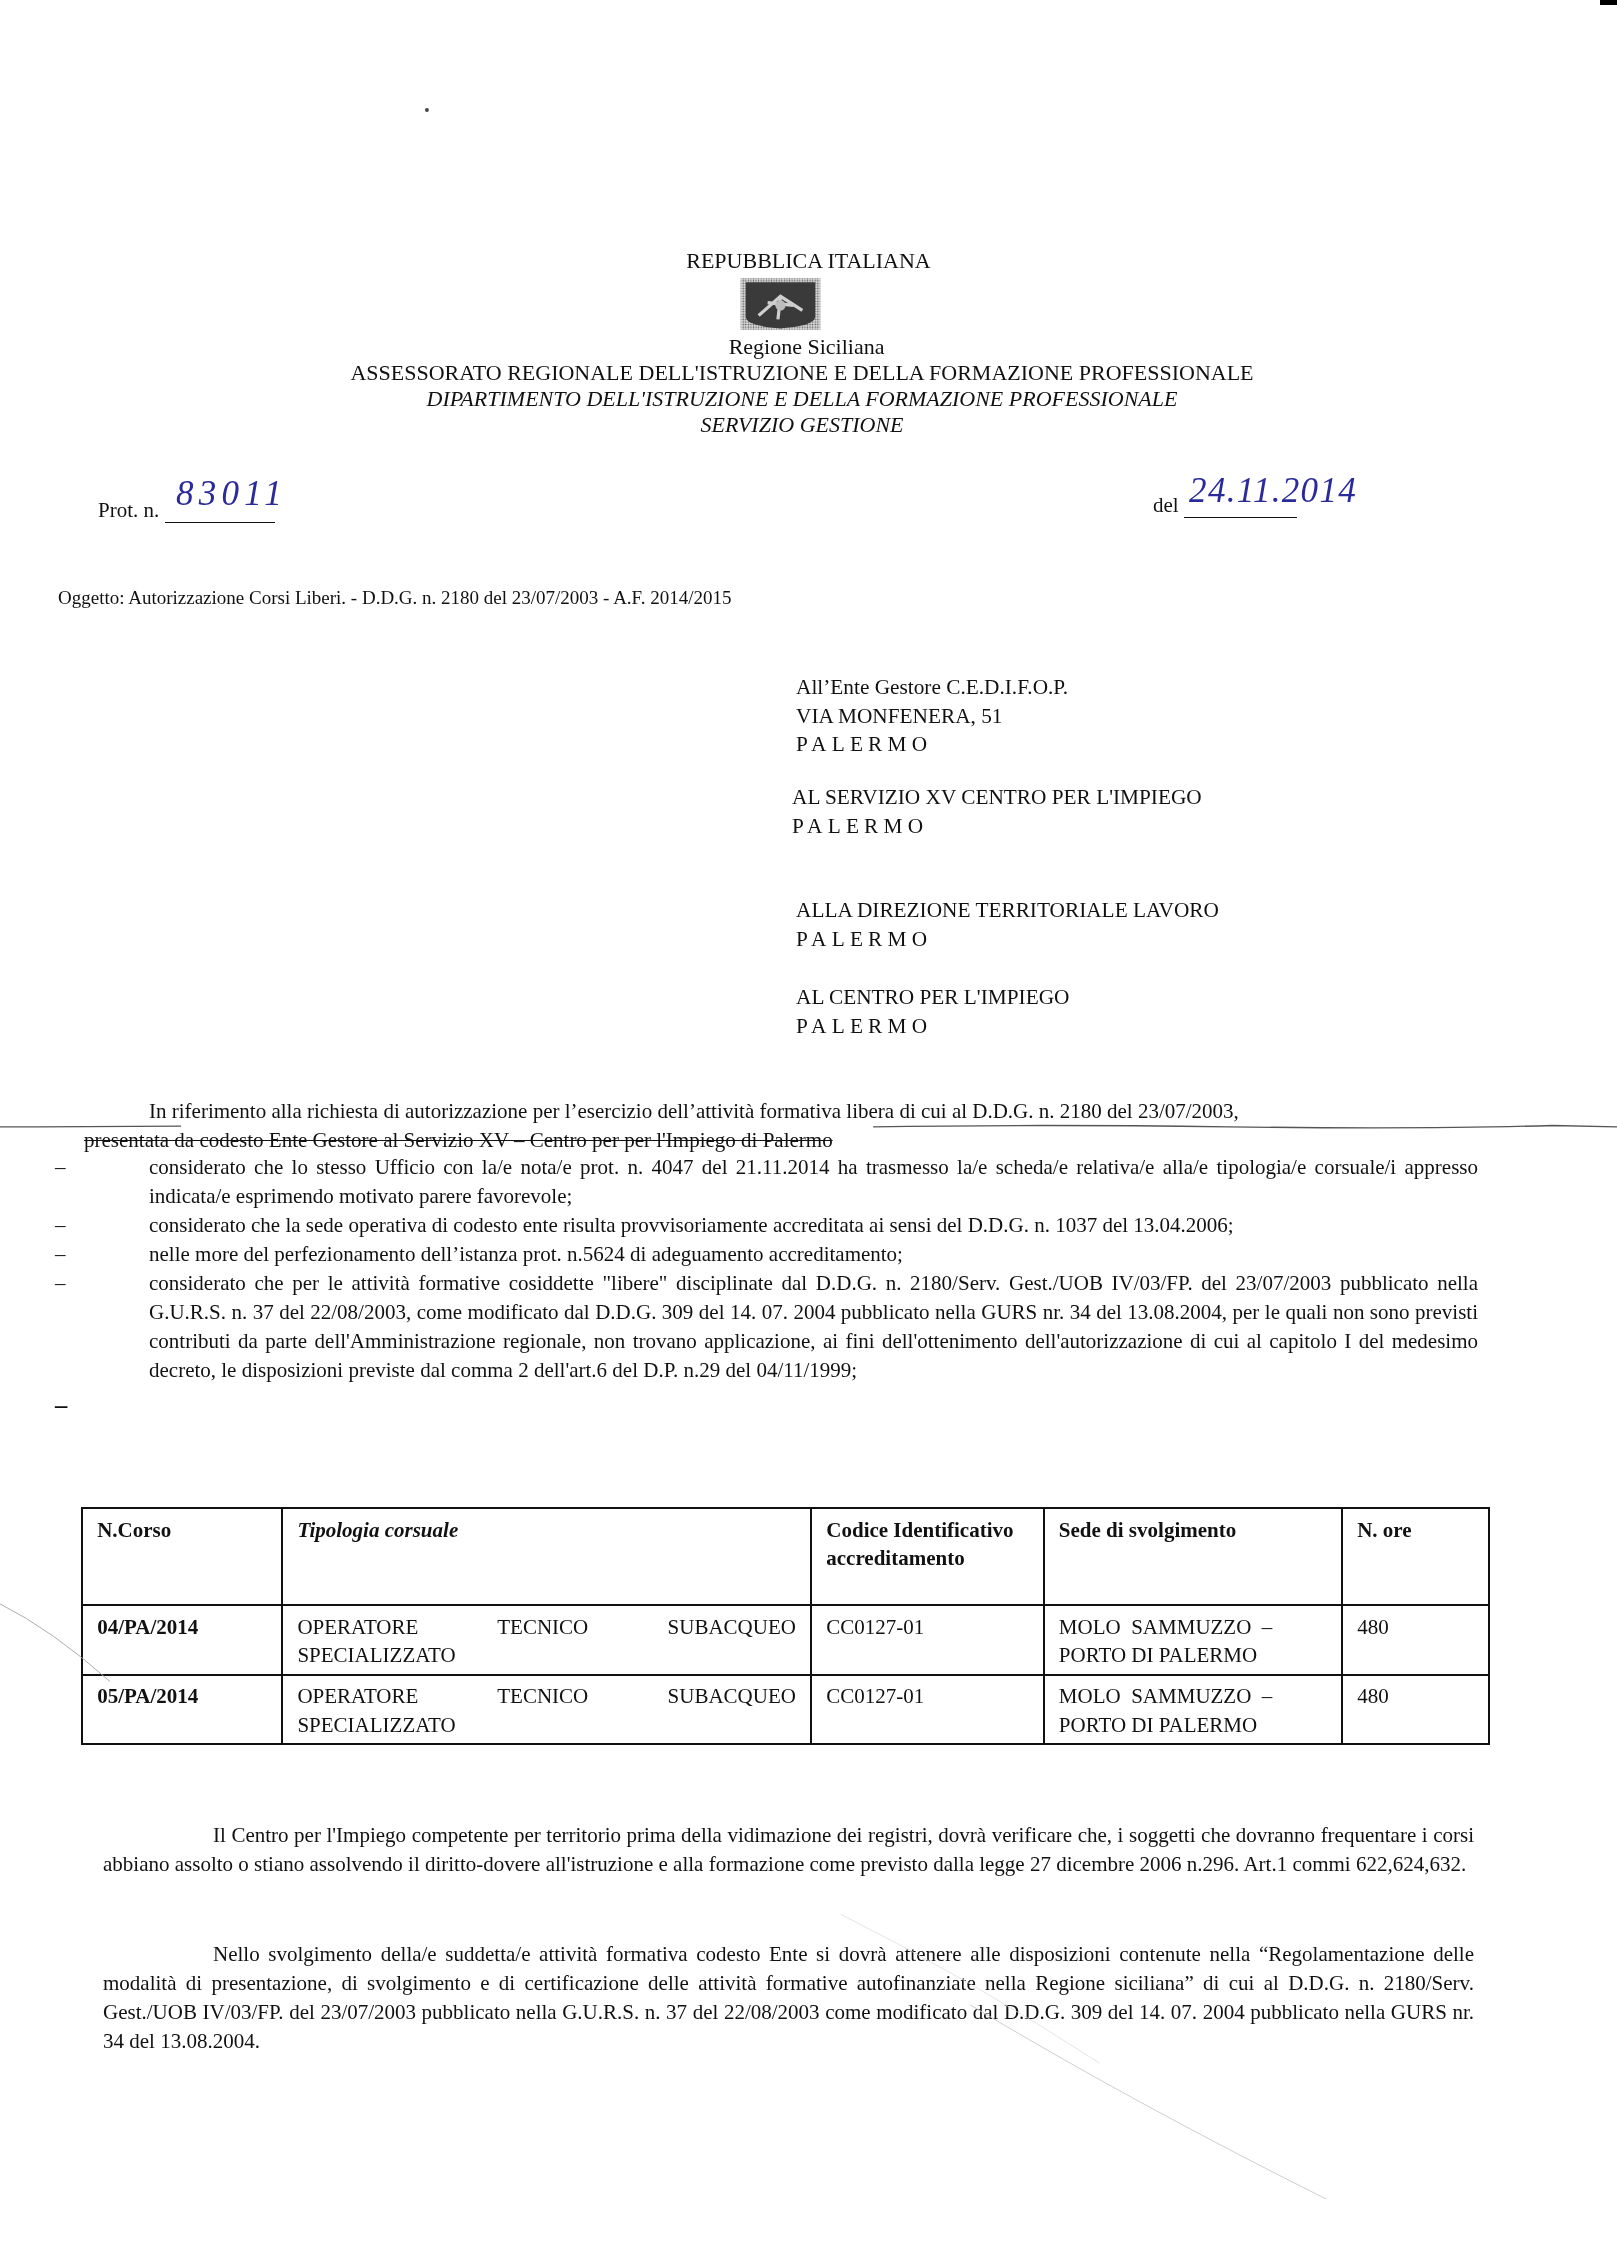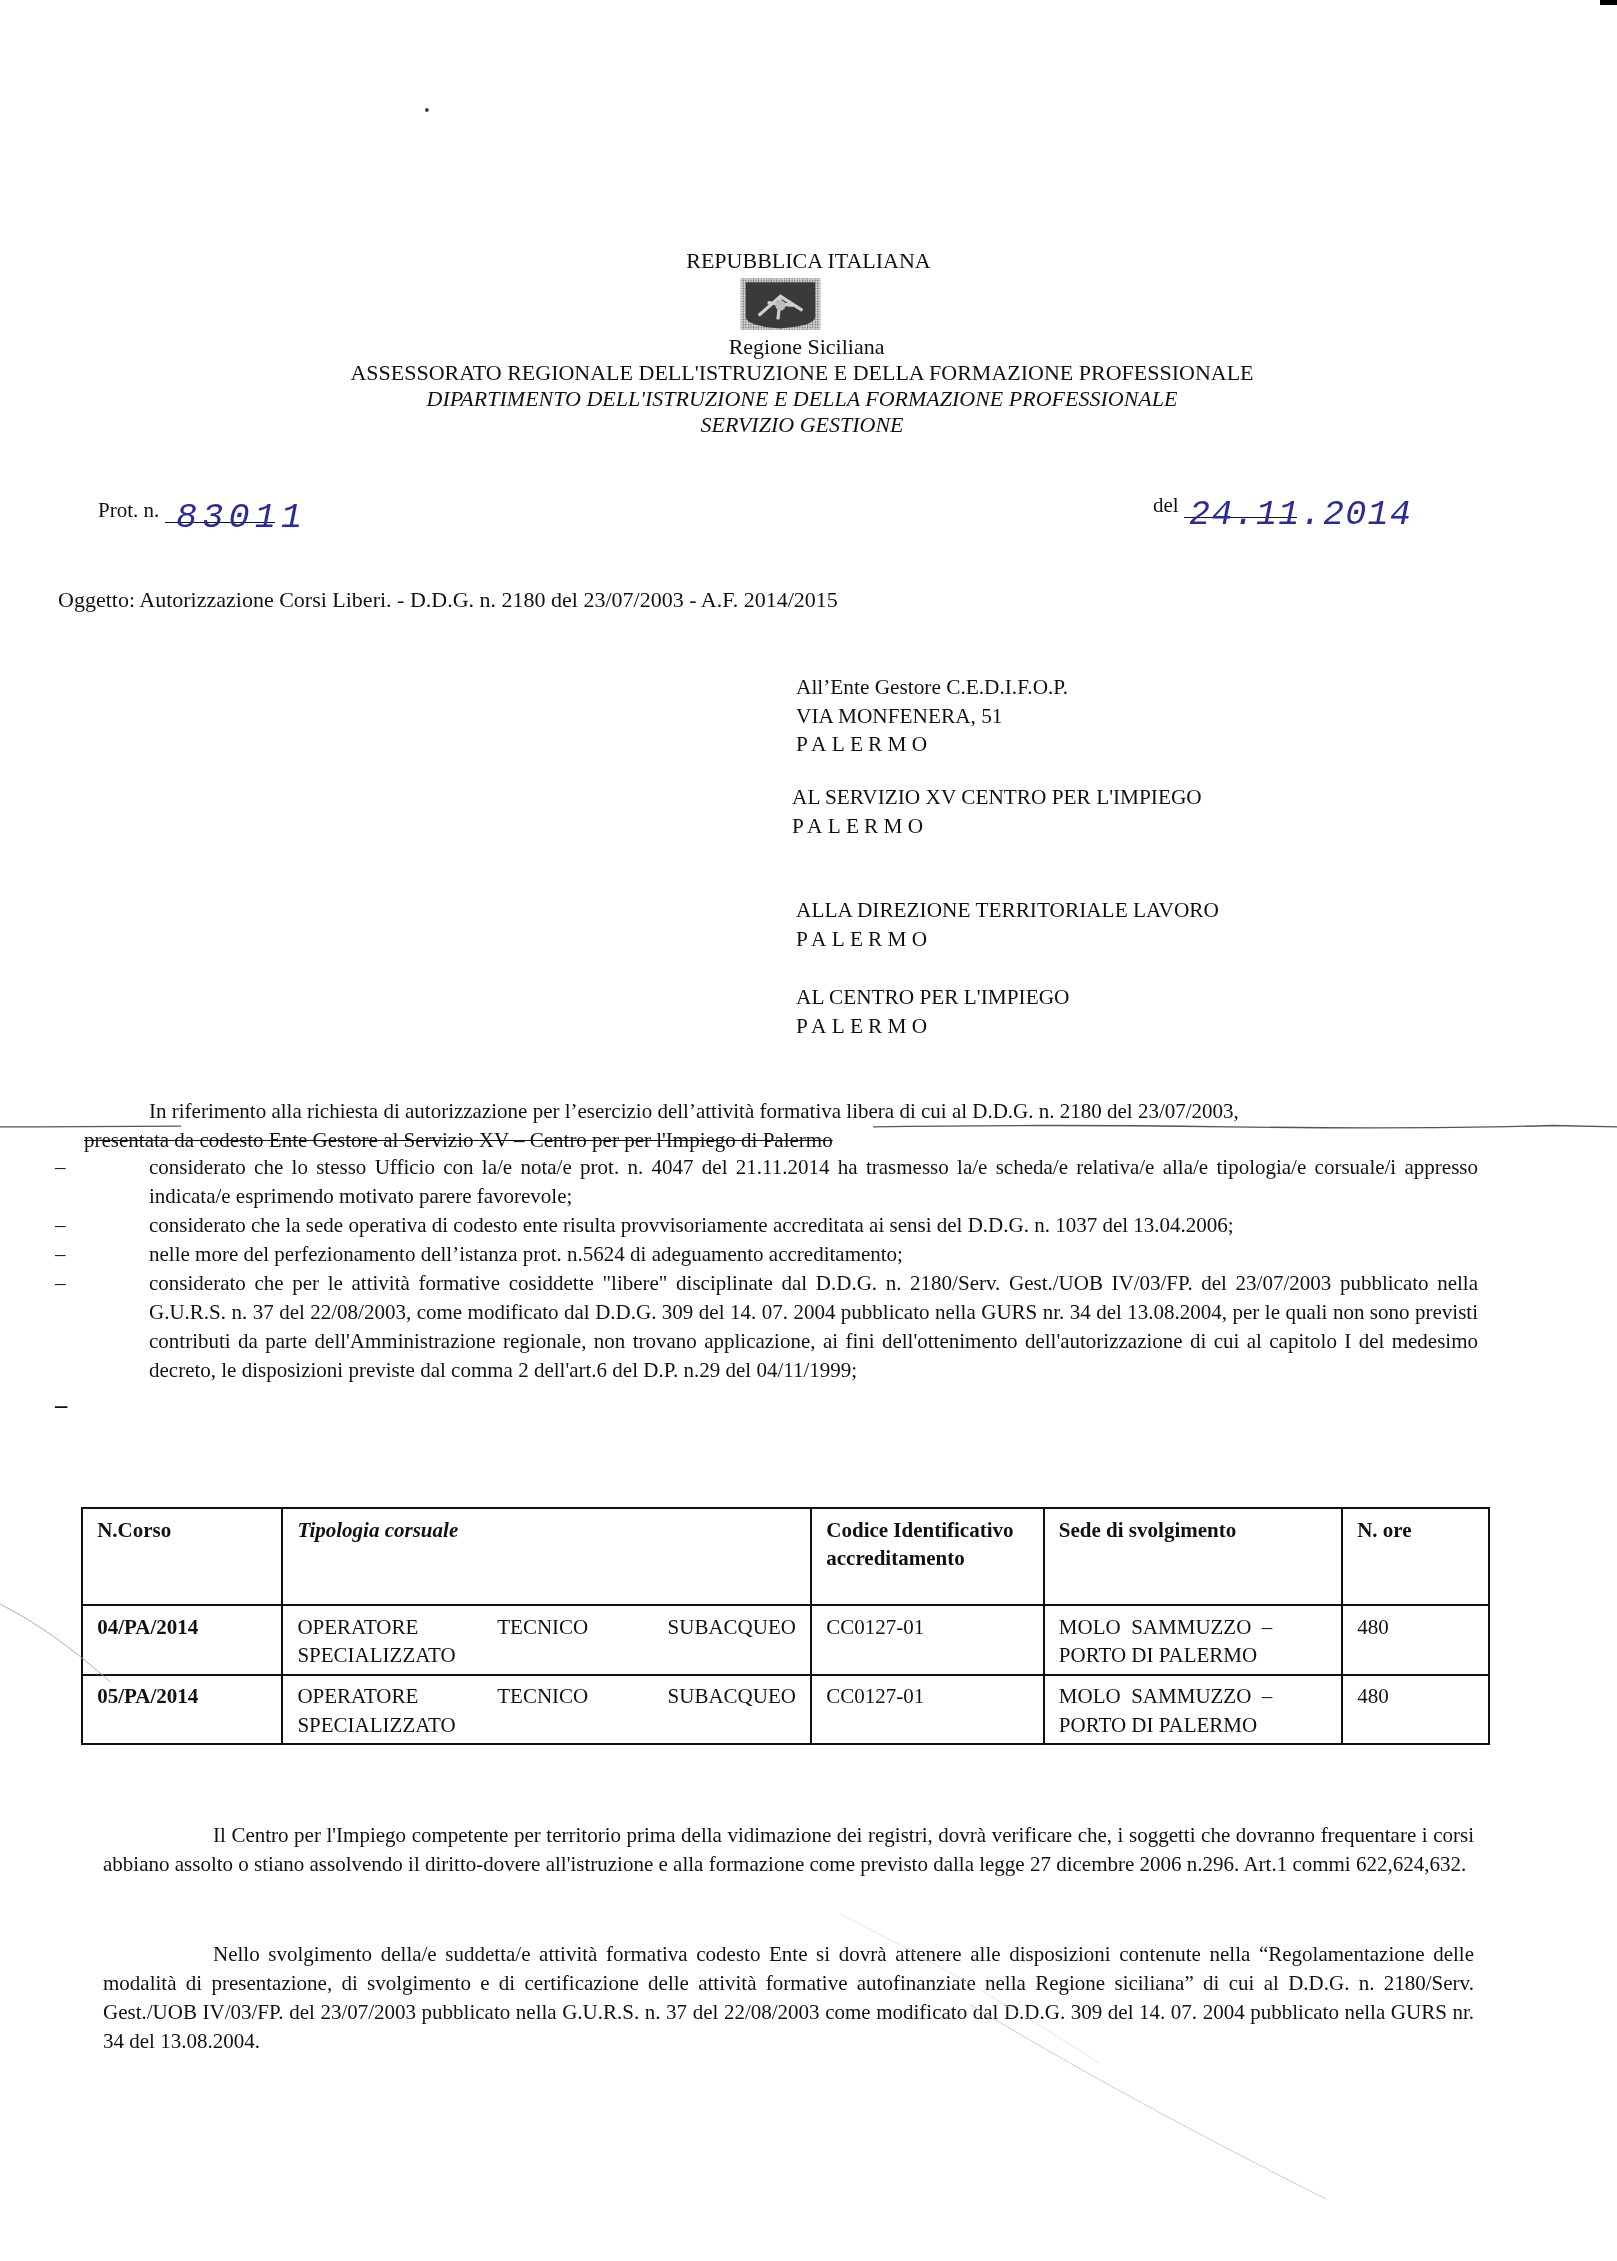--- a/index.html
+++ b/index.html
@@ -7,24 +7,24 @@
     width: 1617px; height: 2261px; background: #ffffff; position: relative; overflow: hidden;
     font-family: "Liberation Serif", "DejaVu Serif", serif; color: #111;
   }
   .abs { position: absolute; }
   .corner-mark { left: 1600px; top: 0; width: 17px; height: 5.2px; background: #000; }
   .header { left: 0; width: 1617px; text-align: center; }
   .h-line { font-size: 22px; line-height: 26px; white-space: nowrap; }
   .h-it { font-style: italic; }
   .emblem { position: absolute; left: 739px; top: 277px; width: 83px; height: 54px; }
   .prot { left: 98px; top: 497px; font-size: 21px; white-space: nowrap; }
-  .hand { font-family: Liberation Mono, monospace; color: #2a2a9a; font-style: italic; font-size: 35px; letter-spacing: 5.2px; margin-top: 24px; }
+  .hand { font-family: Liberation Serif, serif; color: #2a2a9a; font-style: italic; font-size: 35px; letter-spacing: 5.2px; }
   .uline { display: inline-block; border-bottom: 1.9px solid #111; }
   .del { left: 1153px; top: 493px; font-size: 21px; white-space: nowrap; }
-  .oggetto { left: 58px; top: 587px; font-size: 22px; white-space: nowrap; }
+  .oggetto { left: 58px; top: 587px; font-size: 19px; white-space: nowrap; }
   .addr { left: 796px; font-size: 21.3px; line-height: 28.5px; white-space: nowrap; }
   .spaced { letter-spacing: 5.2px; }
   .body-text { font-size: 21px; line-height: 29px; }
   .para { left: 84px; width: 1391px; text-align: justify; }
   .indent { text-indent: 65px; }
   .strike { text-decoration: line-through; text-decoration-thickness: 1.3px; }
   .bullet-list { left: 55px; top: 1153px; width: 1423px; margin: 0; padding: 0; list-style: none; }
   .bullet-list li { position: relative; padding-left: 94px; text-align: justify; }
   .bullet-list li .dash { position: absolute; left: 0; top: 0; }
   .bold-item { font-weight: bold; font-size: 24.6px; line-height: 34px; margin-top: 2.6px; }

